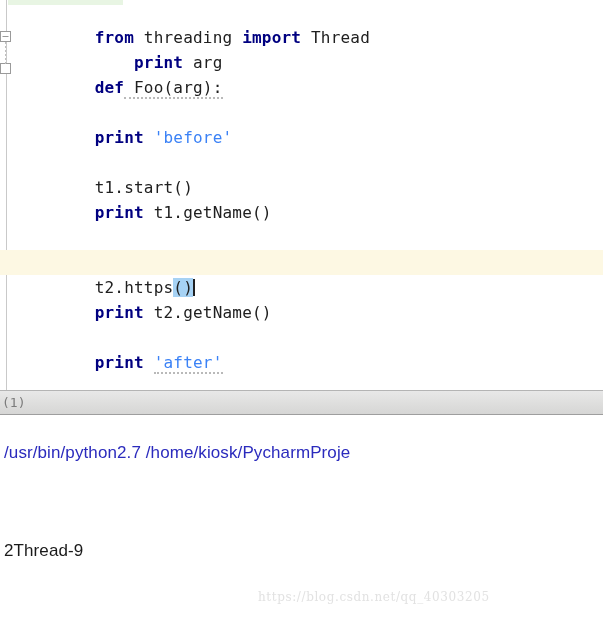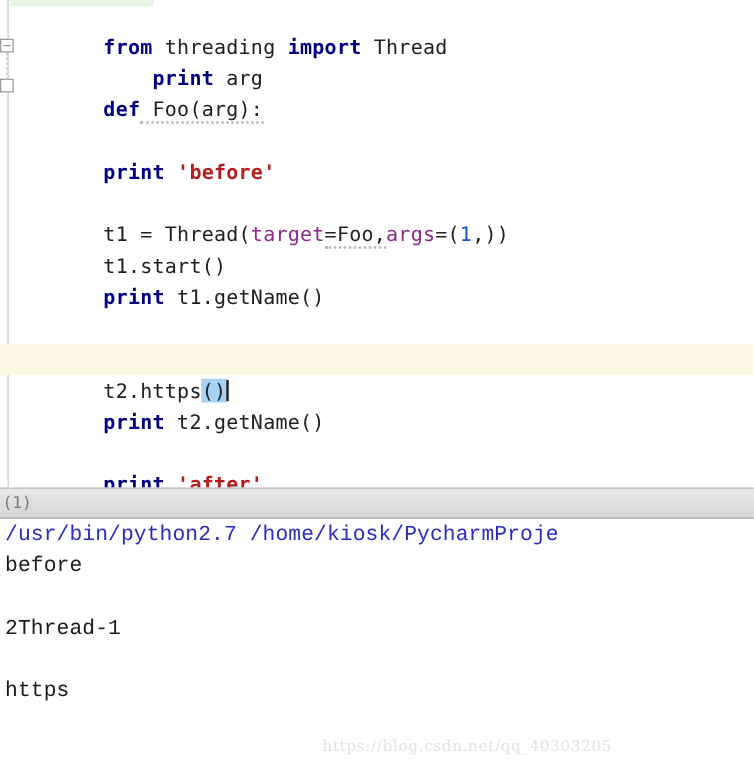--- a/index.html
+++ b/index.html
@@ -68,31 +68,31 @@
     height: 390px;
   }
 
   .line {
     position: relative;
     height: 25px;
     line-height: 25px;
     font-size: 16px;
     font-family: "DejaVu Sans Mono", monospace;
     white-space: pre;
-    padding-left: 4px;
+    padding-left: 16px;
     color: #202020;
     letter-spacing: 0.2px;
   }
   .line.current {
     background: #fdf8e3;
   }
 
   .kw      { color: #000080; font-weight: bold; }
   .ident   { color: #202020; }
-  .str     { color: #b91c1c; font-weight: bold; }
+  .str     { color: #3b82f6; font-weight: normal; }
   .num     { color: #1750c8; }
   .param   { color: #8a2b8a; }
 
   .squig {
     border-bottom: 2px dotted #b9b9b9;
     padding-bottom: 0px;
   }
 
   .sel-paren {
     background: #a6d2f4;
@@ -135,25 +135,26 @@
     top: 416px;
     width: 603px;
     height: 210px;
     background: #ffffff;
     overflow: hidden;
   }
   .cline {
     height: 25px;
     line-height: 25px;
     font-size: 17px;
-    font-family: Liberation Mono, monospace;
+    font-family: Liberation Sans, sans-serif;
     white-space: pre;
     padding-left: 4px;
     color: #1a1a1a;
     letter-spacing: 0.1px;
+    margin-top: 24px;
   }
   .cline.cmd { color: #2b2bbd; }
 
   .watermark {
     position: absolute;
     left: 258px;
     top: 590px;
     font-size: 12px;
     font-family: "DejaVu Serif", serif;
     color: #e2e2e2;
@@ -198,23 +199,20 @@
       </div>
 
       <div class="line">&nbsp;</div>
 
       <div class="line">
         <span class="kw">print</span><span class="ident"> </span><span class="str">'before'</span>
       </div>
 
       <div class="line">&nbsp;</div>
 
-      <div class="line">
-        <span class="ident">t1 = Thread(</span><span class="param">target</span><span class="ident squig">=Foo,</span><span class="param">args</span><span class="ident">=(</span><span class="num">1</span><span class="ident">,))</span>
-      </div>
 
       <div class="line">
         <span class="ident">t1.start()</span>
       </div>
 
       <div class="line">
         <span class="kw">print</span><span class="ident"> t1.getName()</span>
       </div>
 
       <div class="line">&nbsp;</div>
@@ -239,22 +237,21 @@
 
     </div>
   </div>
 
   <div class="console-toolbar">
     <span class="console-tab-label">(1)</span>
   </div>
 
   <div class="console-pane">
     <div class="cline cmd">/usr/bin/python2.7 /home/kiosk/PycharmProje</div>
-    <div class="cline">before</div>
     <div class="cline">&nbsp;</div>
-    <div class="cline">2Thread-1</div>
+    <div class="cline">2Thread-9</div>
     <div class="cline">&nbsp;</div>
     <div class="cline">https</div>
   </div>
 
   <div class="watermark">https://blog.csdn.net/qq_40303205</div>
 
 </div>
 
 </body></html>

